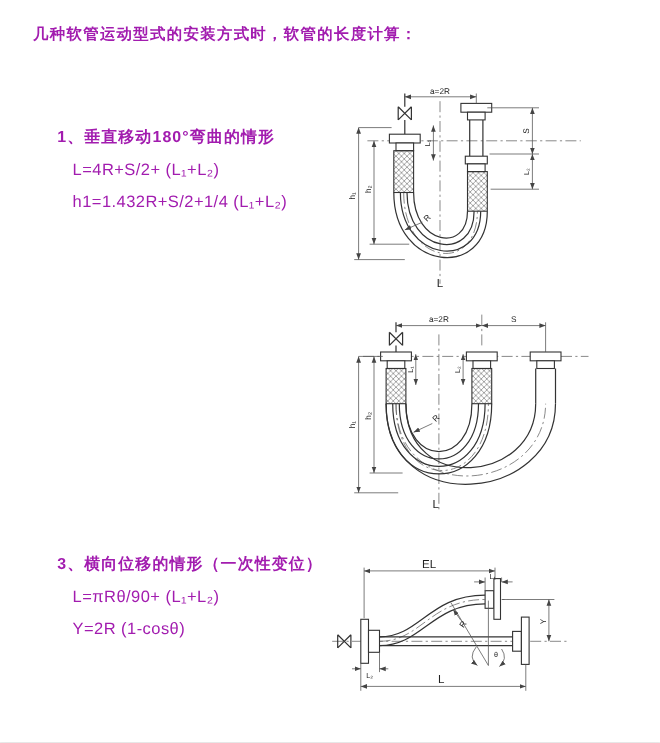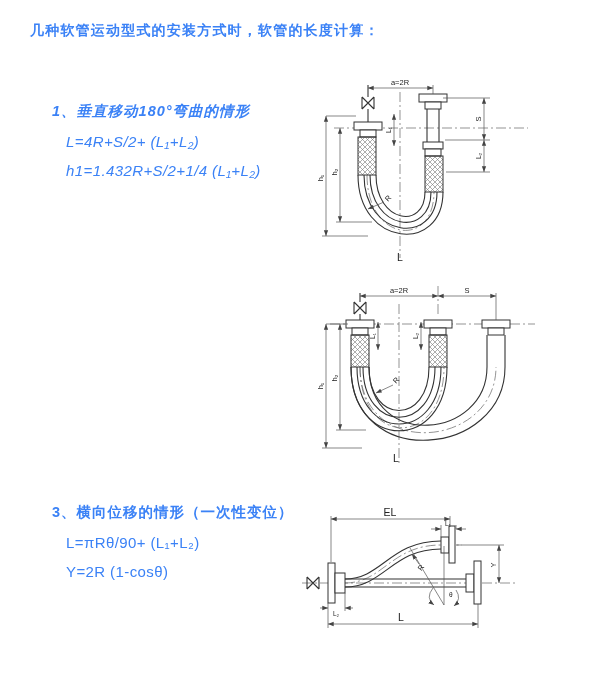--- a/index.html
+++ b/index.html
@@ -1,26 +1,26 @@
 <!DOCTYPE html>
 <html><head>
 <meta charset="utf-8">
 <style>
   html,body{margin:0;padding:0;background:#e8e8e8;}
   .page{
     position:relative;width:600px;height:675px;background:#ffffff;
-    font-family:"Liberation Sans",sans-serif;color:#3b82f6;overflow:hidden;
+    font-family:"Liberation Sans",sans-serif;color:#a21caf;overflow:hidden;
     box-shadow:0 0 4px rgba(0,0,0,.2);
   }
   .title{
     position:absolute;left:30px;top:22px;font-size:14px;font-weight:600;
     letter-spacing:1.2px;white-space:nowrap;
   }
   .sec{position:absolute;left:52px;}
-  .sec-1{top:102px;font-style:italic;} .sec-2{top:302px;} .sec-3{top:503px;}
+  .sec-1{top:115px;} .sec-2{top:302px;} .sec-3{top:503px;}
   .heading{font-size:14.5px;font-weight:600;letter-spacing:1px;white-space:nowrap;}
   .formula{margin:12px 0 0 14px;font-size:15px;letter-spacing:.4px;white-space:nowrap;}
   svg.diagram{position:absolute;overflow:visible;}
   .obj{stroke:#333;stroke-width:1.1;fill:none;}
   .objf{stroke:#333;stroke-width:1;fill:#fff;}
   .hat{stroke:#333;stroke-width:1;fill:url(#ht);}
   .dim{stroke:#555;stroke-width:.7;fill:none;}
   .cl{stroke:#666;stroke-width:.7;fill:none;stroke-dasharray:10 3 2 3;}
   .dtx{font-family:"Liberation Sans",sans-serif;font-size:7.5px;fill:#222;}
   .sm{font-size:6.5px;}

